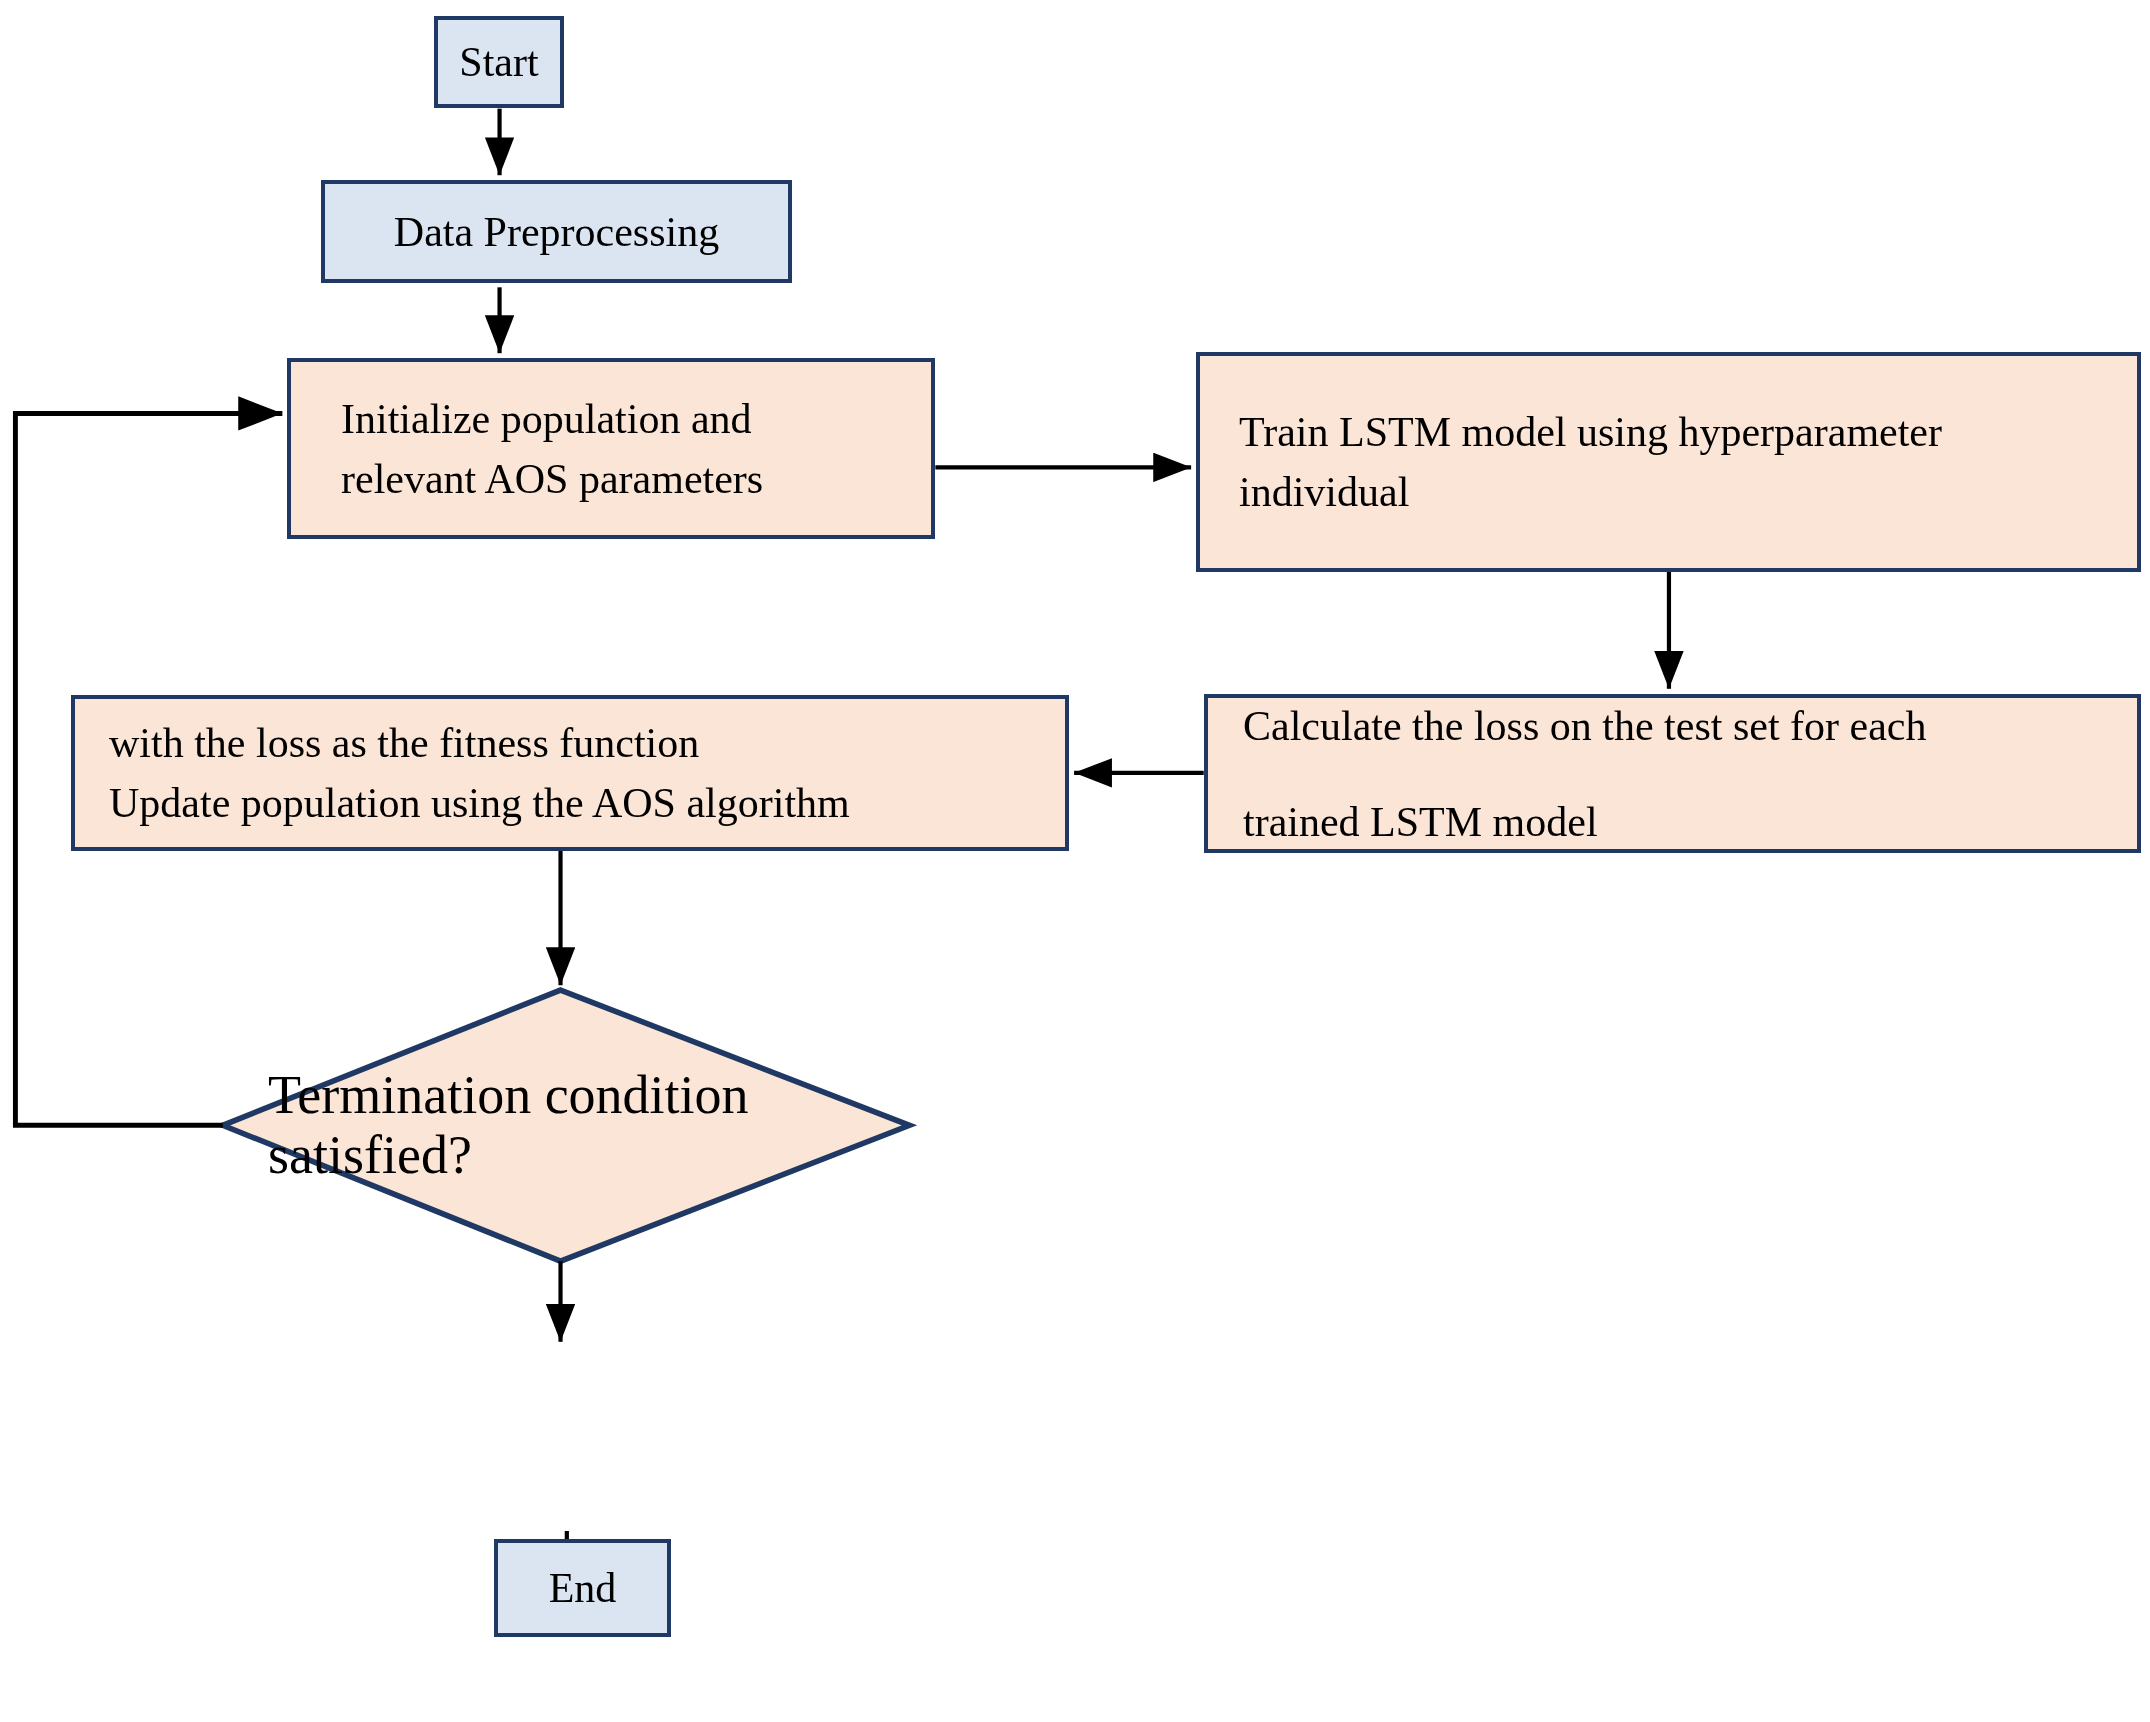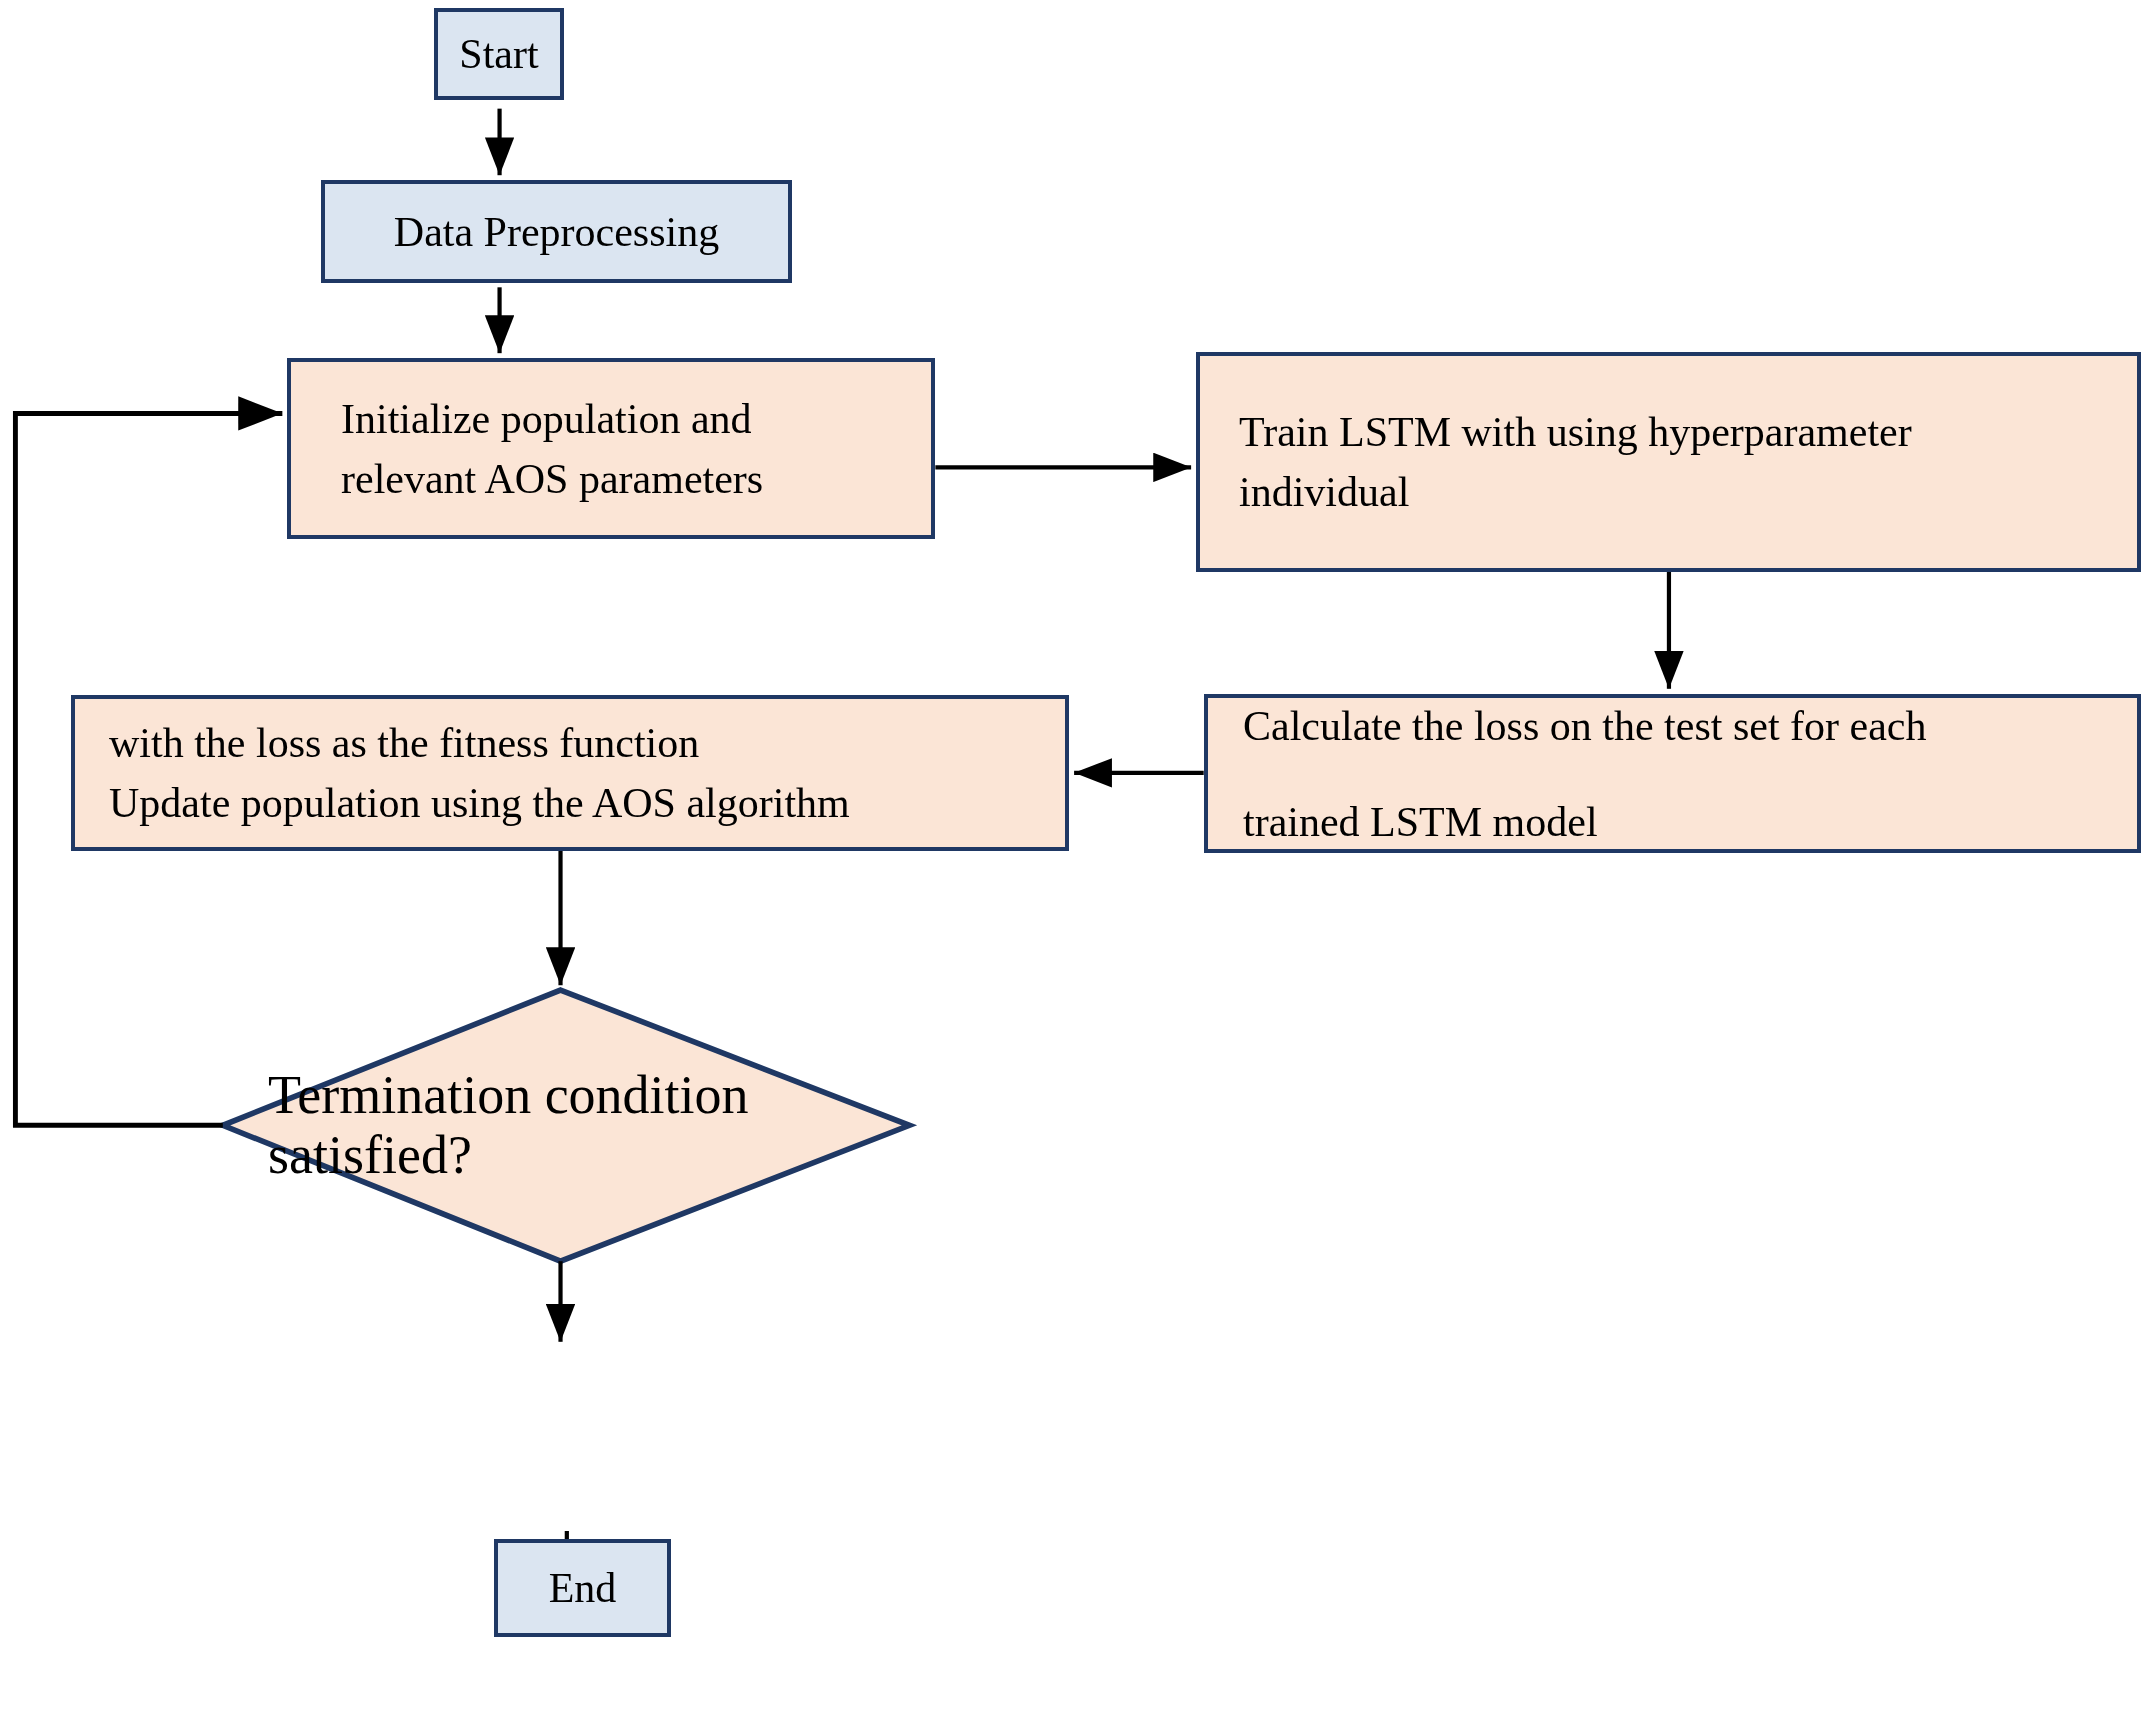--- a/index.html
+++ b/index.html
@@ -50,21 +50,21 @@
   .node.process  { background: var(--process-fill, #fbe5d6); }
   .node.centered { align-items: center; text-align: center; }
   .line { display: block; }
   .free-label {
     position: absolute;
     font-size: 54px;
     line-height: 60px;
     white-space: nowrap;
   }
   
-  #node-start      { left: 434px;  top: 8px;   width: 130px;  height: 92px; }
+  #node-start      { left: 434px;  top: 16px;   width: 130px;  height: 92px; }
   #node-preprocess { left: 321px;  top: 180px;  width: 471px;  height: 103px; }
   #node-initialize { left: 287px;  top: 358px;  width: 648px;  height: 181px; padding-left: 50px; }
   #node-train      { left: 1196px; top: 352px;  width: 945px; height: 220px; padding-left: 39px; }
   #node-update     { left: 71px;  top: 695px;  width: 998px; height: 156px; padding-left: 34px; }
   #node-calculate  { left: 1204px; top: 694px;  width: 937px; height: 159px; padding-left: 35px; gap: 36px; }
   #node-output     { left: 200px;  top: 1346px; width: 731px; height: 184px; padding-left: 39px; }
   #node-end        { left: 494px;  top: 1539px; width: 177px;  height: 98px; }
   #decision-label  { left: 268px;  top: 1065px; width: 490px; }
 </style>
 </head>
@@ -99,21 +99,21 @@
   <div id="node-preprocess" class="node terminal centered">
     <span class="line">Data Preprocessing</span>
   </div>
 
   <div id="node-initialize" class="node process">
     <span class="line">Initialize population and</span>
     <span class="line">relevant AOS parameters</span>
   </div>
 
   <div id="node-train" class="node process">
-    <span class="line">Train LSTM with using hyperparameter</span>
+    <span class="line">Train LSTM model using hyperparameter</span>
     <span class="line">individual</span>
   </div>
 
   <div id="node-update" class="node process">
     <span class="line">with the loss as the fitness function</span>
     <span class="line">Update population using the AOS algorithm</span>
   </div>
 
   <div id="node-calculate" class="node process">
     <span class="line">Calculate the loss on the test set for each</span>

